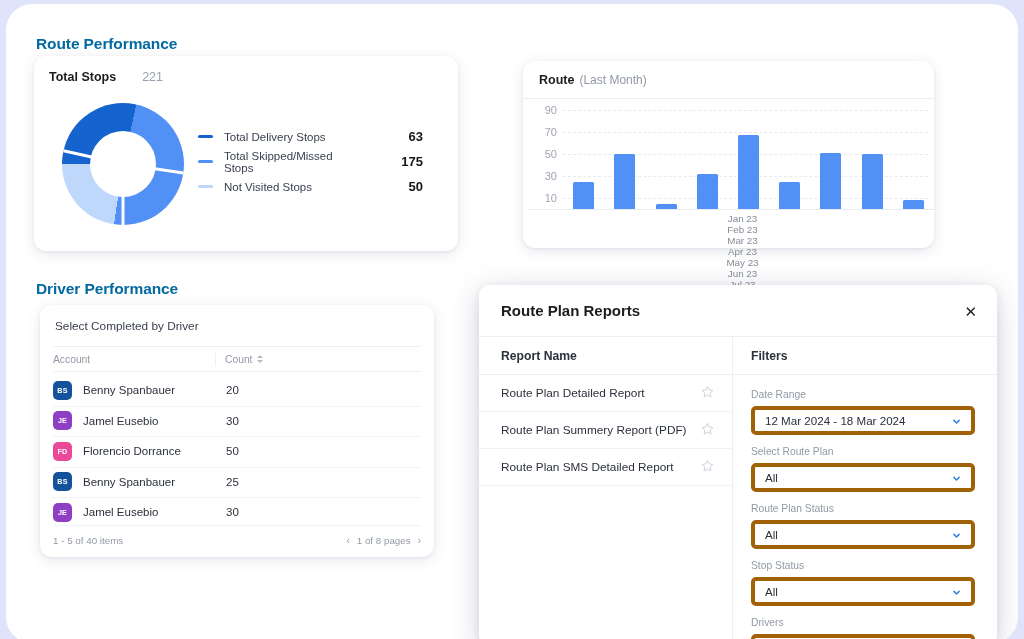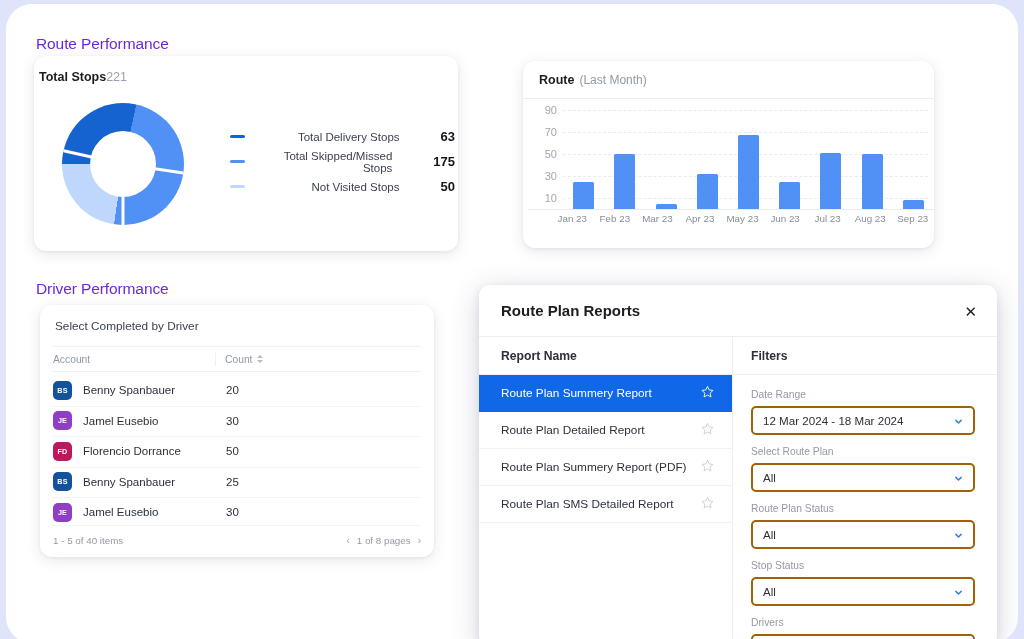--- a/index.html
+++ b/index.html
@@ -15,51 +15,51 @@
     width: 1012px; height: 639px;
     background: #ffffff;
     border-radius: 26px;
     overflow: hidden;
   }
 
   
   .section-title {
     position: absolute;
     font-size: 15.5px;
-    font-weight: normal;
-    color: #6d28d9;
+    font-weight: bold;
+    color: #0369a1;
     letter-spacing: -0.1px;
   }
   #sec-route { left: 30px; top: 31px; }
   #sec-driver { left: 30px; top: 276px; }
 
   
   .card {
     position: absolute;
     background: #fff;
     border-radius: 12px;
     box-shadow: 0 3px 14px rgba(60,70,110,0.13), 0 1px 3px rgba(60,70,110,0.08);
   }
 
   
   #card-stops { left: 28px; top: 52px; width: 424px; height: 195px; }
-  .stops-head { position: absolute; left: 5px; top: 14px; display: flex; align-items: flex-start; }
+  .stops-head { position: absolute; left: 15px; top: 14px; display: flex; align-items: flex-start; gap: 26px; }
   .stops-head .lbl { font-size: 12.5px; font-weight: bold; color: #1b1d21; }
   .stops-head .val { font-size: 12.5px; color: #9aa0ac; }
 
   .donut-wrap { position: absolute; left: 28px; top: 47px; width: 122px; height: 122px; }
   .donut { width: 122px; height: 122px; border-radius: 50%; }
   .donut::after {
     content: ""; position: absolute;
     left: 50%; top: 50%; transform: translate(-50%,-50%);
     width: 66px; height: 66px; background: #fff; border-radius: 50%;
   }
   .donut-gap { position: absolute; background: #fff; }
 
-  .legend { position: absolute; left: 196px; top: 68px; width: 225px; text-align: right; }
+  .legend { position: absolute; left: 164px; top: 68px; width: 225px; }
   .legend-row { display: flex; align-items: center; height: 25px; }
   .legend-dash { width: 15px; height: 3.5px; border-radius: 2px; flex: 0 0 auto; }
   .legend-label { flex: 1; margin-left: 11px; font-size: 11.5px; color: #3b4150; }
   .legend-val { font-size: 13px; font-weight: bold; color: #14161b; margin-left: 41px; }
 
   
   #card-route { left: 517px; top: 57px; width: 411px; height: 187px; }
   .route-head {
     position: absolute; left: 0; top: 0; right: 0; height: 38px;
     border-bottom: 1px solid #eceef3;
@@ -76,21 +76,21 @@
   }
   .grid-area { position: absolute; left: 40px; top: 0; right: 6px; height: 110px; }
   .gridline { position: absolute; left: 0; right: 0; height: 1px; border-top: 1px dashed #e8ebf1; }
   .bars {
     position: absolute; left: 40px; right: 0; top: 0; height: 110px;
     display: flex; align-items: flex-end;
   }
   .barcell { flex: 1; display: flex; justify-content: center; align-items: flex-end; height: 100%; }
   .bar { width: 21px; background: #5190f4; border-radius: 1.5px 1.5px 0 0; }
   .xaxis-line { position: absolute; left: 5px; right: 0; top: 110px; height: 1px; background: #e9ebf0; }
-  .xlabels { position: absolute; left: 28px; right: 0; top: 114px; display: flex; }
+  .xlabels { position: absolute; left: 28px; right: 0; top: 114px; display: flex; flex-direction: column; }
   .xlab { flex: 1; text-align: center; font-size: 9.8px; color: #868d99; white-space: nowrap; }
 
   
   #card-driver { left: 34px; top: 301px; width: 394px; height: 252px; }
   .table-title { position: absolute; left: 15px; top: 14px; font-size: 11.8px; color: #3b4150; }
   .thead {
     position: absolute; left: 13px; right: 13px; top: 41px; height: 26px;
     border-top: 1px solid #eef0f4; border-bottom: 1px solid #eef0f4;
     display: flex; align-items: center;
   }
@@ -156,21 +156,21 @@
     padding: 0 18px 0 22px; border-bottom: 1px solid #f0f2f6;
     font-size: 11.8px; color: #2b303a; cursor: pointer;
   }
   .report-row .rname { flex: 1; }
   .report-row.sel { background: #1068e8; color: #fff; border-bottom-color: #1068e8; }
   .star { width: 13px; height: 13px; flex: 0 0 auto; }
 
   .filters-inner { padding: 14px 22px 0 18px; }
   .flabel { font-size: 10.3px; color: #9299a6; margin-bottom: 6px; }
   .fselect {
-    height: 29px; border: 2px solid #a16207; border-radius: 5px;
+    height: 29px; border: 4px solid #a16207; border-radius: 5px;
     display: flex; align-items: center; padding: 0 10px;
     margin-bottom: 11px; cursor: pointer; background: #fff;
   }
   .fselect .fv { flex: 1; font-size: 11.6px; color: #2b303a; }
   .caret { width: 9px; height: 9px; flex: 0 0 auto; }
 </style>
 </head>
 <body>
 
 <div class="page">
@@ -293,21 +293,21 @@
           <span class="tcount">20</span>
         </div>
         <div class="rowsep" style="top: 100.5px;"></div>
         <div class="trow" style="top: 100.5px;">
           <span class="avatar" style="background:#8e3fc4">JE</span>
           <span class="tname">Jamel Eusebio</span>
           <span class="tcount">30</span>
         </div>
         <div class="rowsep" style="top: 131px;"></div>
         <div class="trow" style="top: 131px;">
-          <span class="avatar" style="background:#be185d">FD</span>
+          <span class="avatar" style="background:#ec4899">FD</span>
           <span class="tname">Florencio Dorrance</span>
           <span class="tcount">50</span>
         </div>
         <div class="rowsep" style="top: 161.5px;"></div>
         <div class="trow" style="top: 161.5px;">
           <span class="avatar" style="background:#14539b">BS</span>
           <span class="tname">Benny Spanbauer</span>
           <span class="tcount">25</span>
         </div>
         <div class="rowsep" style="top: 192px;"></div>
@@ -329,26 +329,20 @@
 
   <div id="modal">
     <div class="modal-head">
       <span class="modal-title">Route Plan Reports</span>
       <span class="modal-close">✕</span>
     </div>
     <div class="modal-body">
       <div class="col-reports">
         <div class="colhead">Report Name</div>
         <div id="report-rows">
-            <div class="report-row sel">
-              <span class="rname">Route Plan Summery Report</span>
-              <span><svg class="star" viewBox="0 0 24 24" fill="none" stroke="#ffffff" stroke-width="1.7" stroke-linejoin="round">
-                  <polygon points="12,2.6 15.1,9.1 22,10 17,15 18.3,22 12,18.6 5.7,22 7,15 2,10 8.9,9.1"></polygon>
-                </svg></span>
-            </div>
             <div class="report-row">
               <span class="rname">Route Plan Detailed Report</span>
               <span><svg class="star" viewBox="0 0 24 24" fill="none" stroke="#c8cdd8" stroke-width="1.7" stroke-linejoin="round">
                   <polygon points="12,2.6 15.1,9.1 22,10 17,15 18.3,22 12,18.6 5.7,22 7,15 2,10 8.9,9.1"></polygon>
                 </svg></span>
             </div>
             <div class="report-row">
               <span class="rname">Route Plan Summery Report (PDF)</span>
               <span><svg class="star" viewBox="0 0 24 24" fill="none" stroke="#c8cdd8" stroke-width="1.7" stroke-linejoin="round">
                   <polygon points="12,2.6 15.1,9.1 22,10 17,15 18.3,22 12,18.6 5.7,22 7,15 2,10 8.9,9.1"></polygon>

